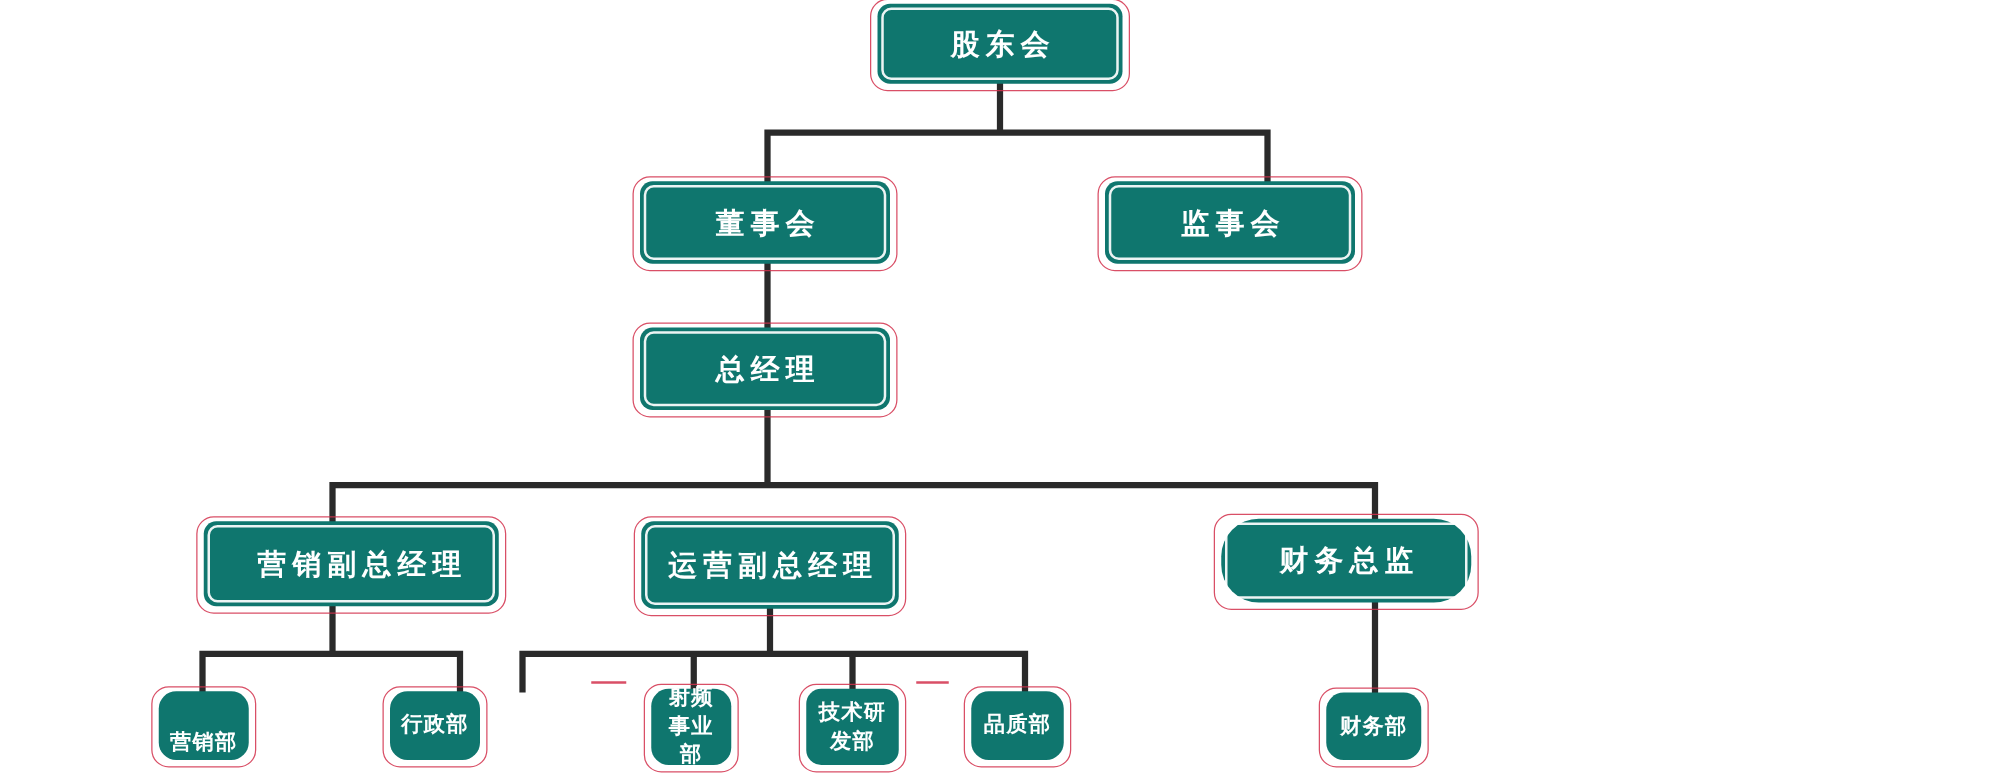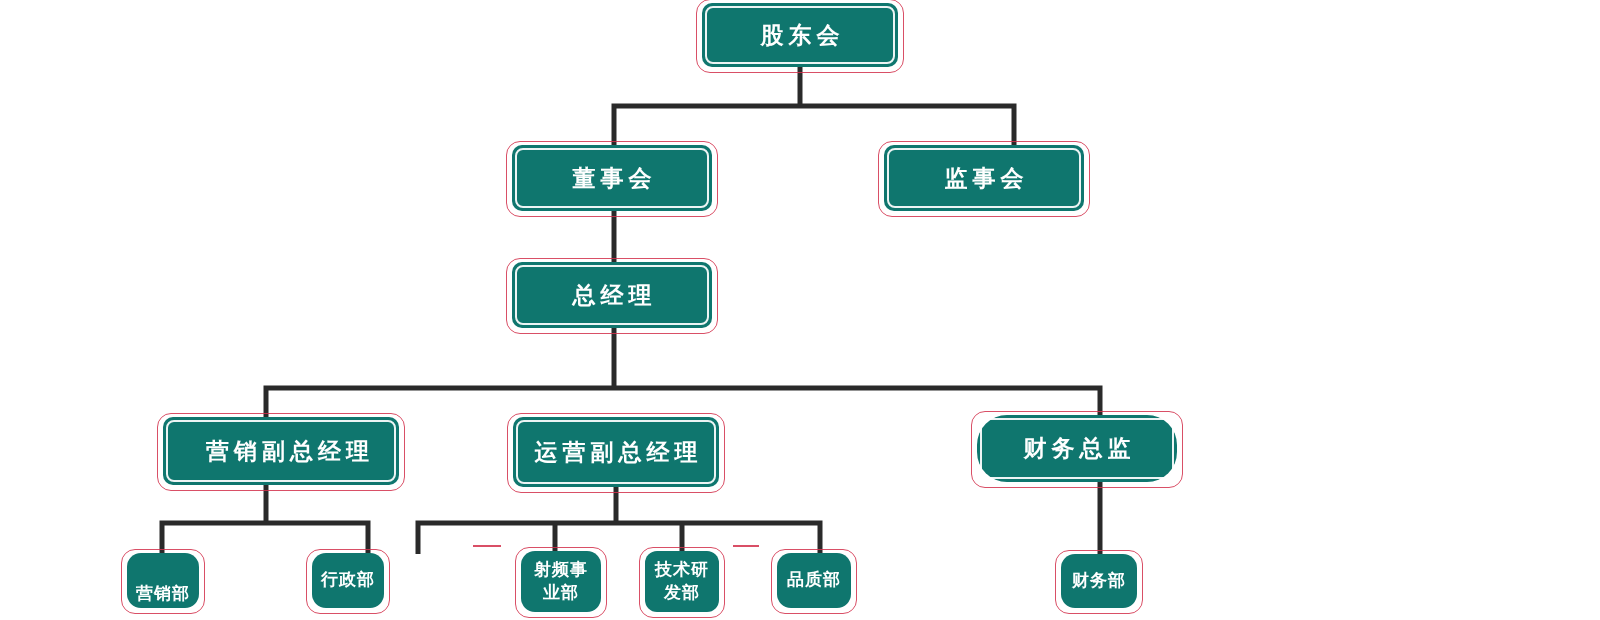--- a/index.html
+++ b/index.html
@@ -108,21 +108,21 @@
   <div class="node big" style="left:977px;top:415px;width:200px;height:67px;border-radius:30px;">
     <span>财务总监</span>
   </div>
 
   <div class="node small" style="left:127px;top:553px;width:72px;height:55px;align-items:flex-end;">
     <span>营销部</span>
   </div>
   <div class="node small" style="left:312px;top:553px;width:72px;height:55px;">
     <span>行政部</span>
   </div>
-  <div class="node small" style="left:521px;top:551px;width:80px;height:61px;">
+  <div class="node small" style="left:521px;top:551px;width:64px;height:61px;">
     <span>射频事业部</span>
   </div>
   <div class="node small" style="left:645px;top:551px;width:74px;height:61px;border-radius:12px;">
     <span>技术研发部</span>
   </div>
   <div class="node small" style="left:777px;top:553px;width:74px;height:55px;justify-content:center;">
     <span>品质部</span>
   </div>
   <div class="node small" style="left:1061px;top:554px;width:76px;height:54px;">
     <span>财务部</span>

